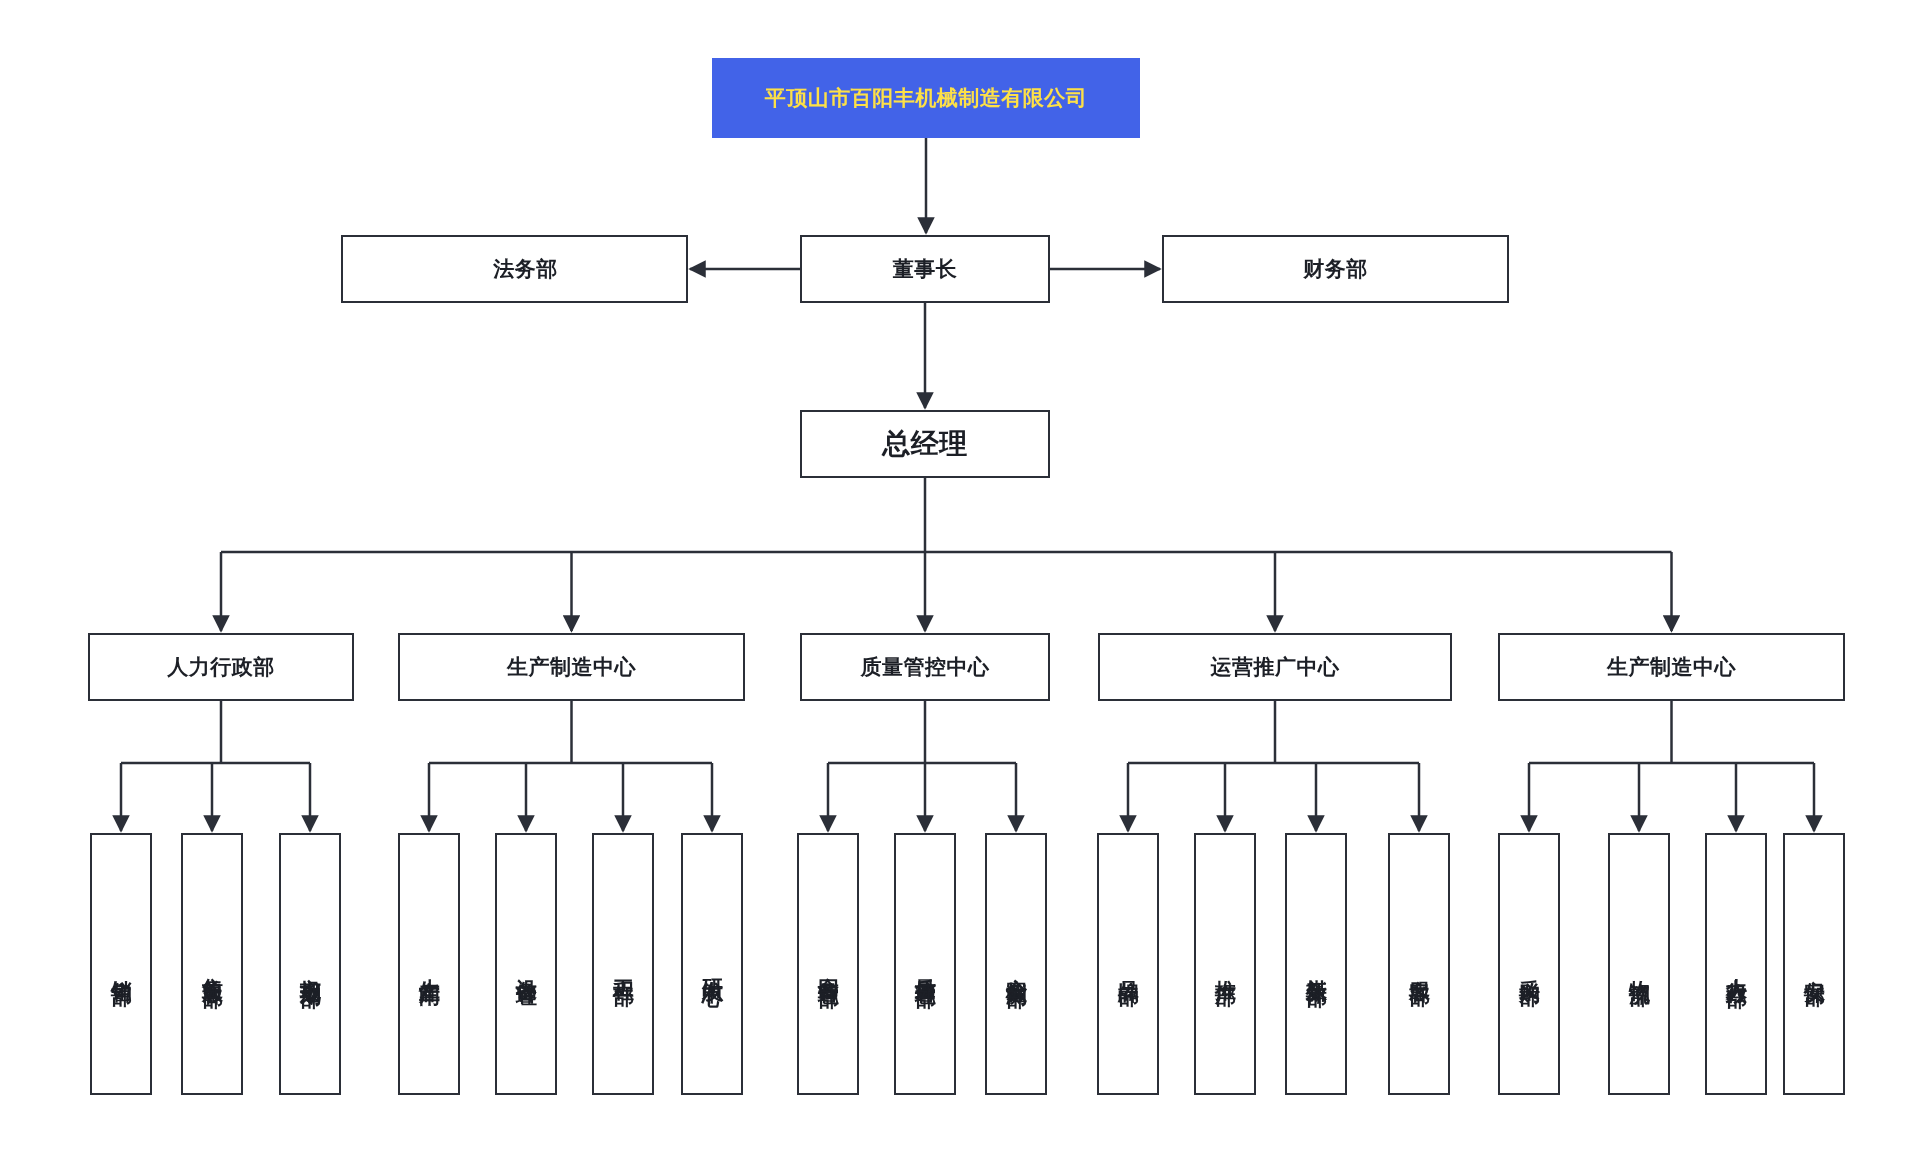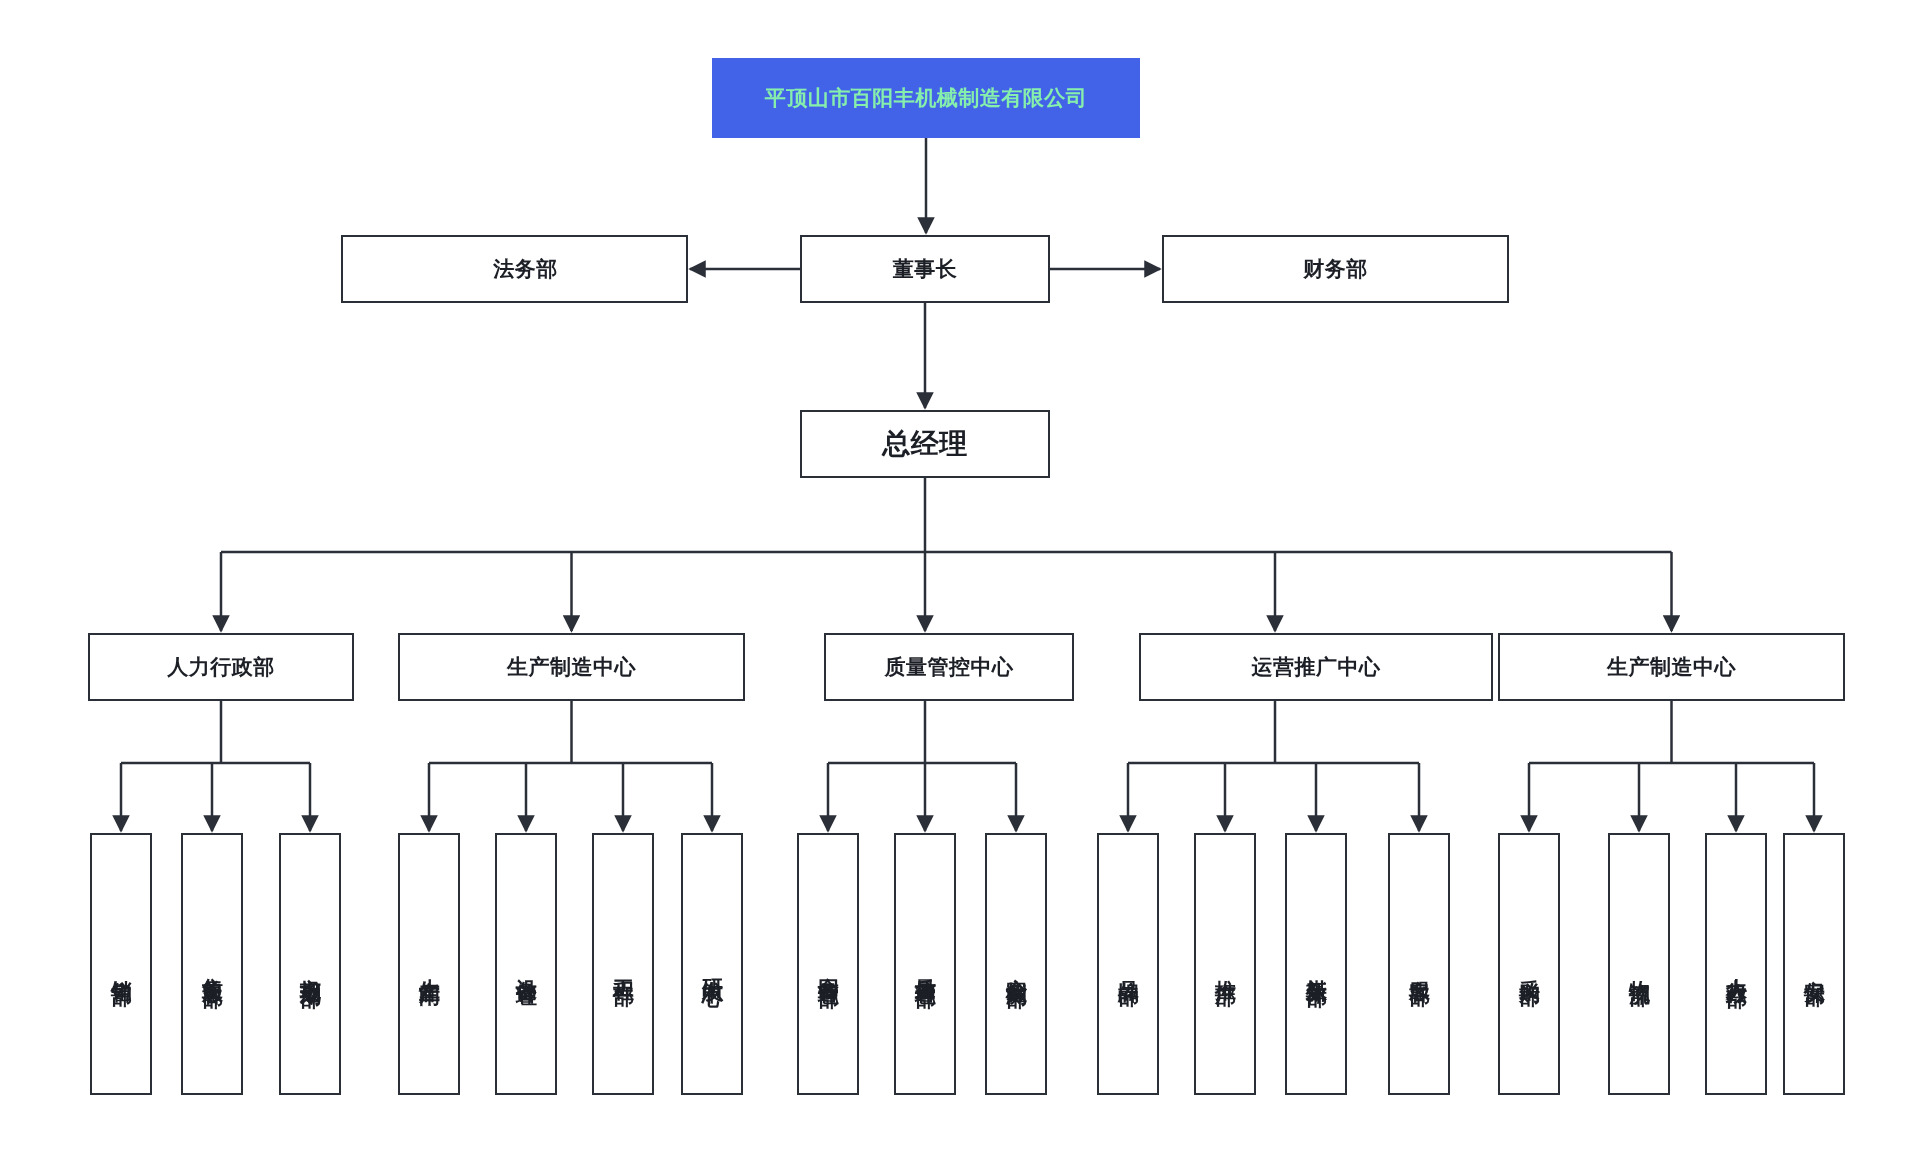--- a/index.html
+++ b/index.html
@@ -35,21 +35,21 @@
     display: flex;
     align-items: center;
     justify-content: center;
     color: #1c1f26;
     font-weight: bold;
     letter-spacing: 0.5px;
   }
   .node.root {
     background: #4263e8;
     border-color: #4263e8;
-    color: #86efac;
+    color: #fde047;
     font-size: 21px;
   }
   .node.level2 { font-size: 21px; }
   .node.level3 { font-size: 28px; }
   .node.center { font-size: 21px; }
   .node.leaf {
     font-size: 21px;
     writing-mode: vertical-rl;
     text-orientation: upright;
     line-height: 1.28;
@@ -150,33 +150,33 @@
       </div>
       <div class="node leaf" style="left: 495px; top: 833px; width: 62px; height: 262px;">
         <span>设备管理</span>
       </div>
       <div class="node leaf" style="left: 592px; top: 833px; width: 62px; height: 262px;">
         <span>工程部</span>
       </div>
       <div class="node leaf" style="left: 681px; top: 833px; width: 62px; height: 262px;">
         <span>研发中心</span>
       </div>
-      <div class="node center" style="left: 824px; top: 633px; width: 250px; height: 68px; font-family: Liberation Serif, serif;">
+      <div class="node center" style="left: 800px; top: 633px; width: 250px; height: 68px; font-family: Liberation Serif, serif;">
         <span>质量管控中心</span>
       </div>
       <div class="node leaf" style="left: 797px; top: 833px; width: 62px; height: 262px;">
         <span>合同管理部</span>
       </div>
       <div class="node leaf" style="left: 894px; top: 833px; width: 62px; height: 262px;">
         <span>质量管理部</span>
       </div>
       <div class="node leaf" style="left: 985px; top: 833px; width: 62px; height: 262px;">
         <span>安全检测部</span>
       </div>
-      <div class="node center" style="left: 1098px; top: 633px; width: 354px; height: 68px; margin-left: 41px;">
+      <div class="node center" style="left: 1098px; top: 633px; width: 354px; height: 68px;">
         <span>运营推广中心</span>
       </div>
       <div class="node leaf" style="left: 1097px; top: 833px; width: 62px; height: 262px;">
         <span>品牌部</span>
       </div>
       <div class="node leaf" style="left: 1194px; top: 833px; width: 62px; height: 262px;">
         <span>推广部</span>
       </div>
       <div class="node leaf" style="left: 1285px; top: 833px; width: 62px; height: 262px;">
         <span>新媒体部</span>

